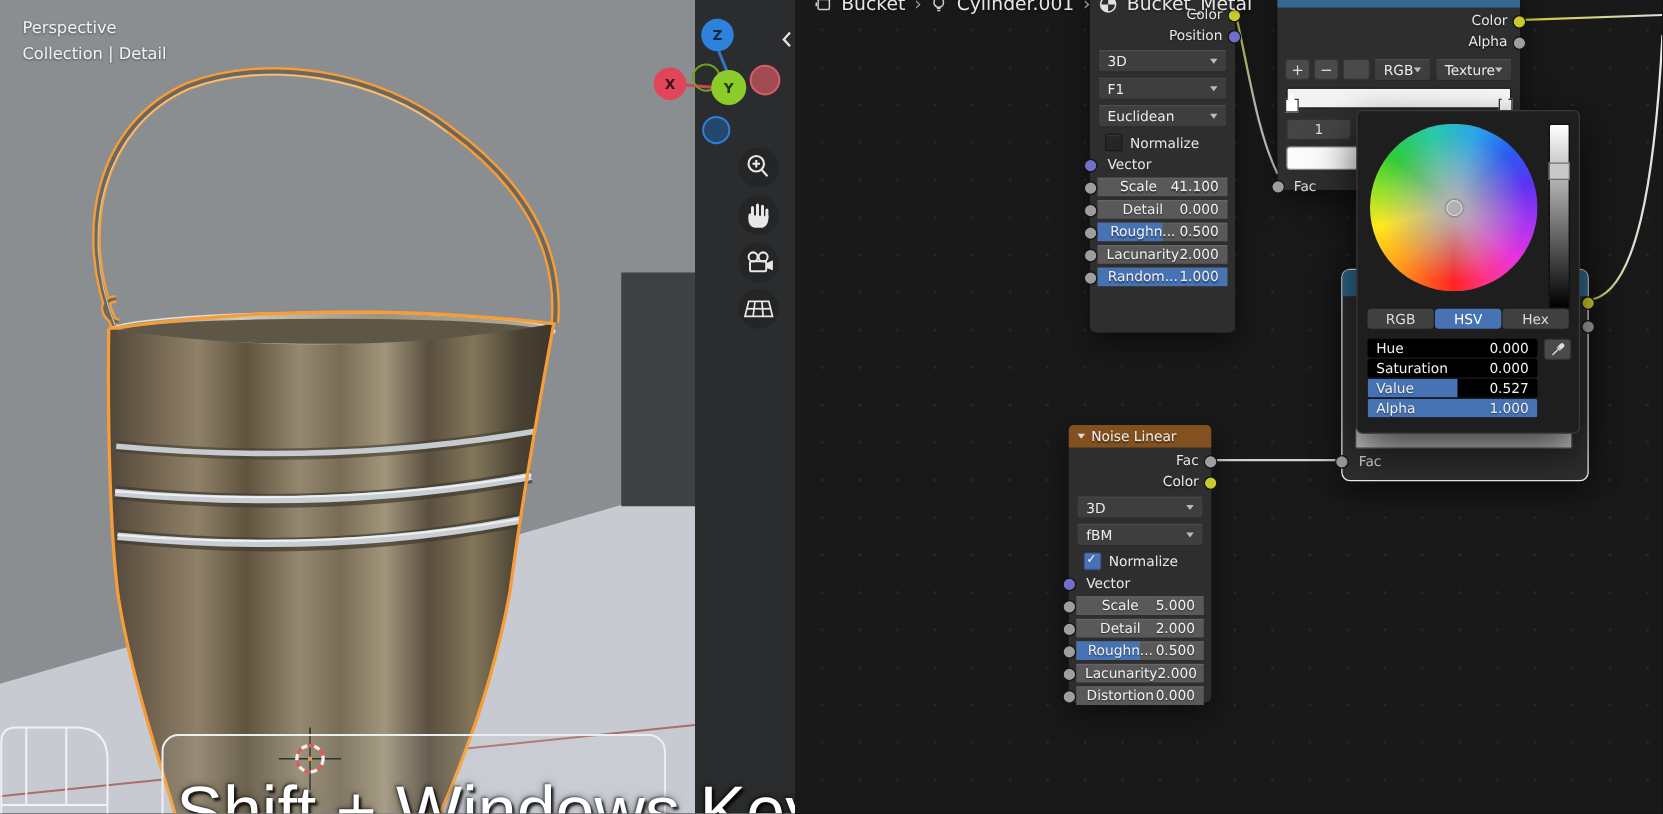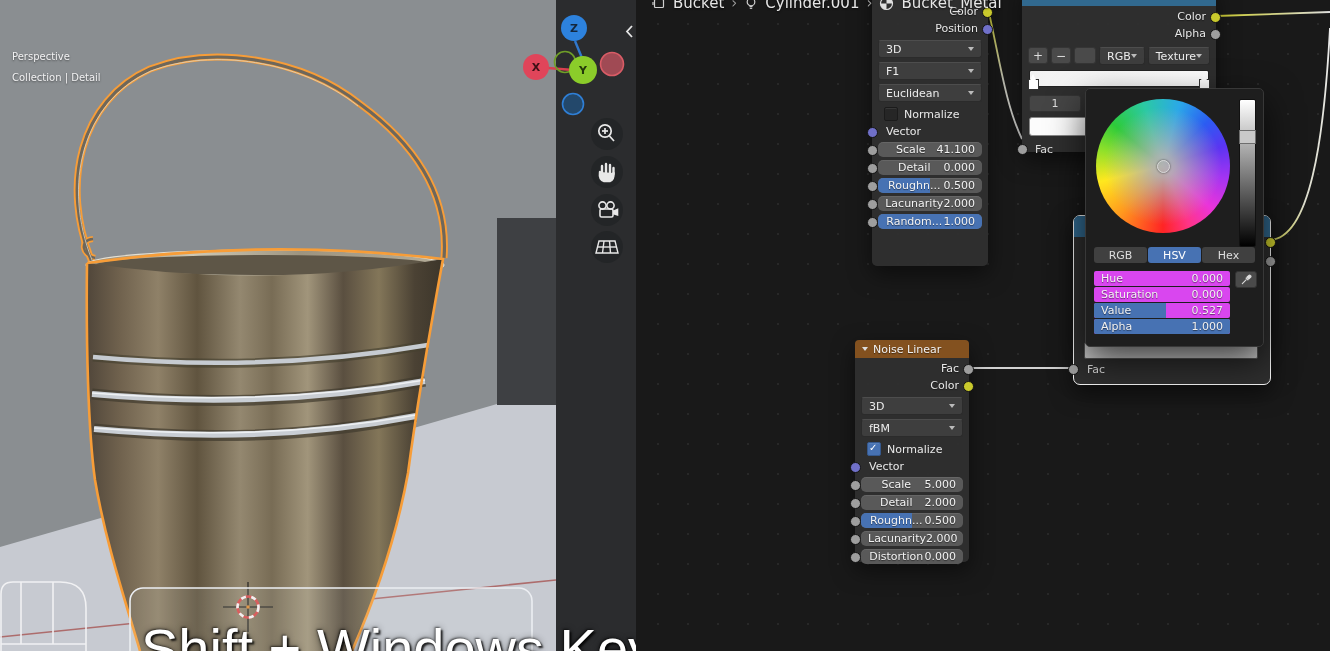--- a/index.html
+++ b/index.html
@@ -1,20 +1,20 @@
 <!DOCTYPE html>
 <html><head>
 <meta charset="utf-8">
 <style>
   html,body{margin:0;padding:0;background:#111;}
   .stage{position:relative;width:1330px;height:651px;overflow:hidden;
          font-family:"DejaVu Sans",sans-serif;background:#1a1a1a;}
   
   .viewport{position:absolute;left:0;top:0;width:636px;height:651px;overflow:hidden;background:#8a8e91;}
-  .vp-label{position:absolute;left:12px;color:#f2f2f3;font-size:10px;text-shadow:0 1px 2px rgba(0,0,0,.45);margin-top:36px;}
+  .vp-label{position:absolute;left:18px;color:#f2f2f3;font-size:13px;text-shadow:0 1px 2px rgba(0,0,0,.45);}
   .vp-label.l1{top:15px;}
   .vp-label.l2{top:36px;}
   .keycast{position:absolute;left:141px;top:616px;font-size:56px;color:#fff;white-space:nowrap;
            font-family:"Liberation Sans",sans-serif;
            text-shadow:2px 2px 2px rgba(0,0,0,.8),-1px -1px 2px rgba(0,0,0,.55),0 0 7px rgba(0,0,0,.45);}
   
   .ne{position:absolute;left:636px;top:0;width:781px;height:651px;overflow:hidden;background:#191919;
       background-image:radial-gradient(circle,#282828 1px,rgba(0,0,0,0) 1.4px);background-size:30px 30px;background-position:7px 9px;}
   .bc{position:absolute;top:-8px;left:16px;z-index:30;display:flex;align-items:center;gap:7px;
       font-size:15px;color:#e6e6e6;height:22px;text-shadow:0 1px 2px rgba(0,0,0,.6);}
@@ -27,21 +27,21 @@
         padding-right:10px;font-size:11px;color:#e8e8e8;margin-top:2px;text-shadow:0 1px 1px rgba(0,0,0,.5);}
   .dd{position:relative;height:16px;background:#3e3e3e;border:1px solid #2b2b2b;border-top-color:#4d4d4d;border-radius:3px;
       margin:4px 6px 0;display:flex;align-items:center;padding:0 7px;font-size:11px;color:#ececec;}
   .dd .tri{margin-left:auto;width:0;height:0;border-left:3.5px solid transparent;border-right:3.5px solid transparent;border-top:4px solid #bbb;}
   .cbrow{display:flex;align-items:center;gap:6px;padding-left:12px;height:16px;margin-top:4px;font-size:11px;color:#e8e8e8;}
   .cb{width:12px;height:12px;border-radius:2px;background:#262626;border:1px solid #1b1b1b;box-shadow:inset 0 1px 0 rgba(255,255,255,.08);}
   .cb.on{background:#4772b3;border-color:#35588c;position:relative;}
   .cb.on::after{content:"✓";position:absolute;left:1px;top:-1px;font-size:10px;color:#fff;}
   .vrow{position:relative;height:15px;margin-top:2px;padding-left:14px;font-size:11px;color:#e8e8e8;display:flex;align-items:center;}
   .srow{position:relative;height:15px;margin:3px 6px 0;}
-  .sbody{position:absolute;inset:0;background:#595959;border-radius:5px;overflow:hidden;box-shadow:inset 0 1px 0 rgba(255,255,255,.08);}
+  .sbody{position:absolute;inset:0;background:#595959;border-radius:0;overflow:hidden;box-shadow:inset 0 1px 0 rgba(255,255,255,.08);}
   .fill{position:absolute;top:0;bottom:0;left:0;background:#4772b3;}
   .slab{position:absolute;inset:0;display:flex;align-items:center;font-size:11px;color:#f2f2f2;padding:0 7px;text-shadow:0 1px 1px rgba(0,0,0,.5);}
   .slab .l{flex:1;text-align:center;}
   .sock{position:absolute;width:9px;height:9px;border-radius:50%;border:1px solid #141414;z-index:5;}
   .sk-y{background:#c9c92c;} .sk-p{background:#7070c9;} .sk-g{background:#9e9e9e;}
   .btnrow{display:flex;gap:3px;margin:6px 6px 0;height:17px;align-items:stretch;}
   .sqbtn{width:18px;background:#4a4a4a;border:1px solid #353535;border-radius:3px;color:#ddd;font-size:12px;
          display:flex;align-items:center;justify-content:center;}
   .ddsm{flex:1;}
   .gbar{position:relative;height:15px;margin:6px 7px 0;border-radius:2px;border:1px solid #222;
@@ -61,21 +61,21 @@
     conic-gradient(from 180deg,#ff2424,#ff9a1e 42deg,#ffe81e 76deg,#8ee02a 105deg,#2ecb3a 130deg,#2bc9a4 163deg,#2ba8e8 195deg,#2b5cf2 225deg,#5b34f2 252deg,#a434f2 281deg,#ea34da 311deg,#ff3488 336deg,#ff2424 360deg);}
   .wcur{position:absolute;left:61px;top:61px;width:11px;height:11px;border-radius:50%;border:1.5px solid #d8d8d8;box-shadow:0 0 2px #333;}
   .vslider{position:absolute;left:153px;top:10px;width:15px;height:146px;border-radius:2px;border:1px solid #111;
            background:linear-gradient(#ffffff,#000000);}
   .vhandle{position:absolute;left:-1px;top:30px;width:15px;height:12px;background:#c9c9c9;border:1px solid #6e6e6e;}
   .ptabs{position:absolute;left:8px;top:158px;width:161px;display:flex;gap:1px;}
   .ptab{flex:1;height:16px;background:#404040;border-radius:3px;display:flex;align-items:center;justify-content:center;
         font-size:11px;color:#ddd;}
   .ptab.active{background:#4772b3;color:#fff;}
   .prows{position:absolute;left:8px;top:182px;width:136px;display:flex;flex-direction:column;gap:1px;}
-  .prow{position:relative;height:15px;background:#d946ef;border-radius:2px;overflow:hidden;}
+  .prow{position:relative;height:15px;background:#000000;border-radius:2px;overflow:hidden;}
   .prow .slab{justify-content:space-between;}
   .eyed{position:absolute;right:6px;top:182px;width:20px;height:15px;background:#4a4a4a;border:1px solid #333;border-radius:3px;
         display:flex;align-items:center;justify-content:center;}
   .wires{position:absolute;left:0;top:0;z-index:1;pointer-events:none;}
   svg{display:block;}
 </style>
 </head>
 <body>
 
 <div class="stage">

